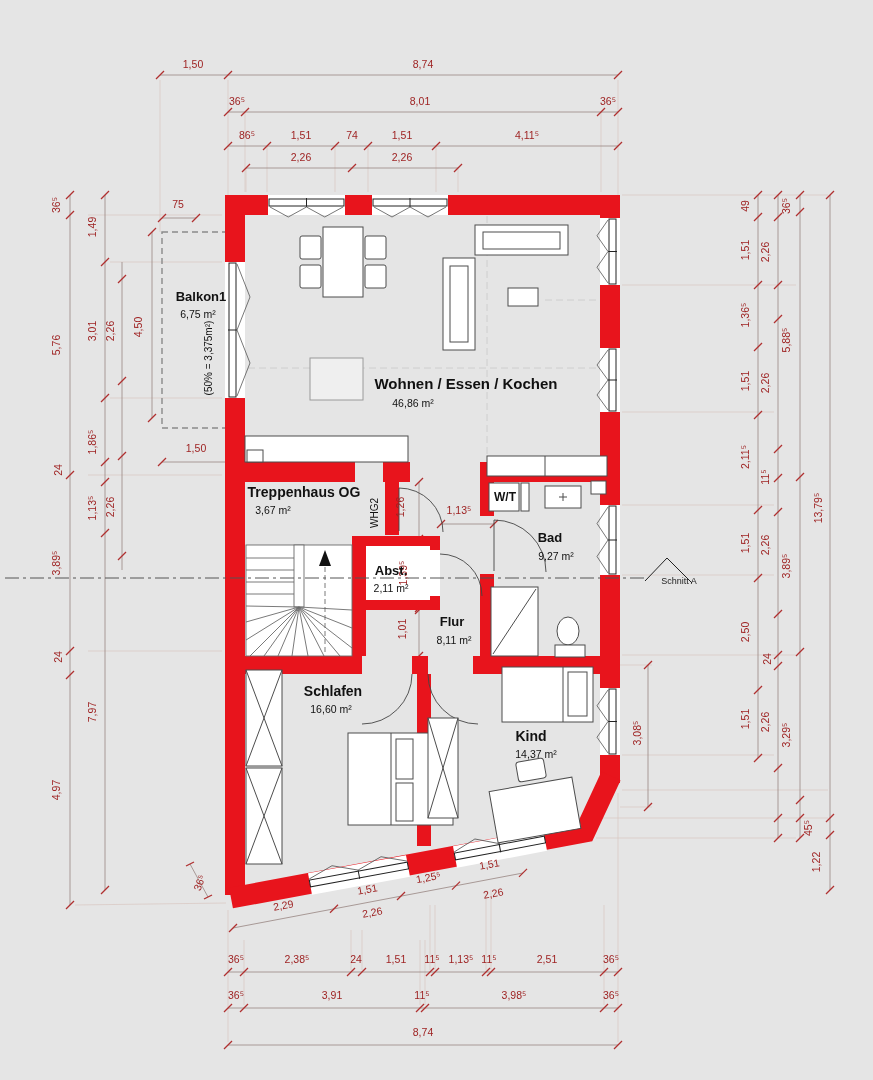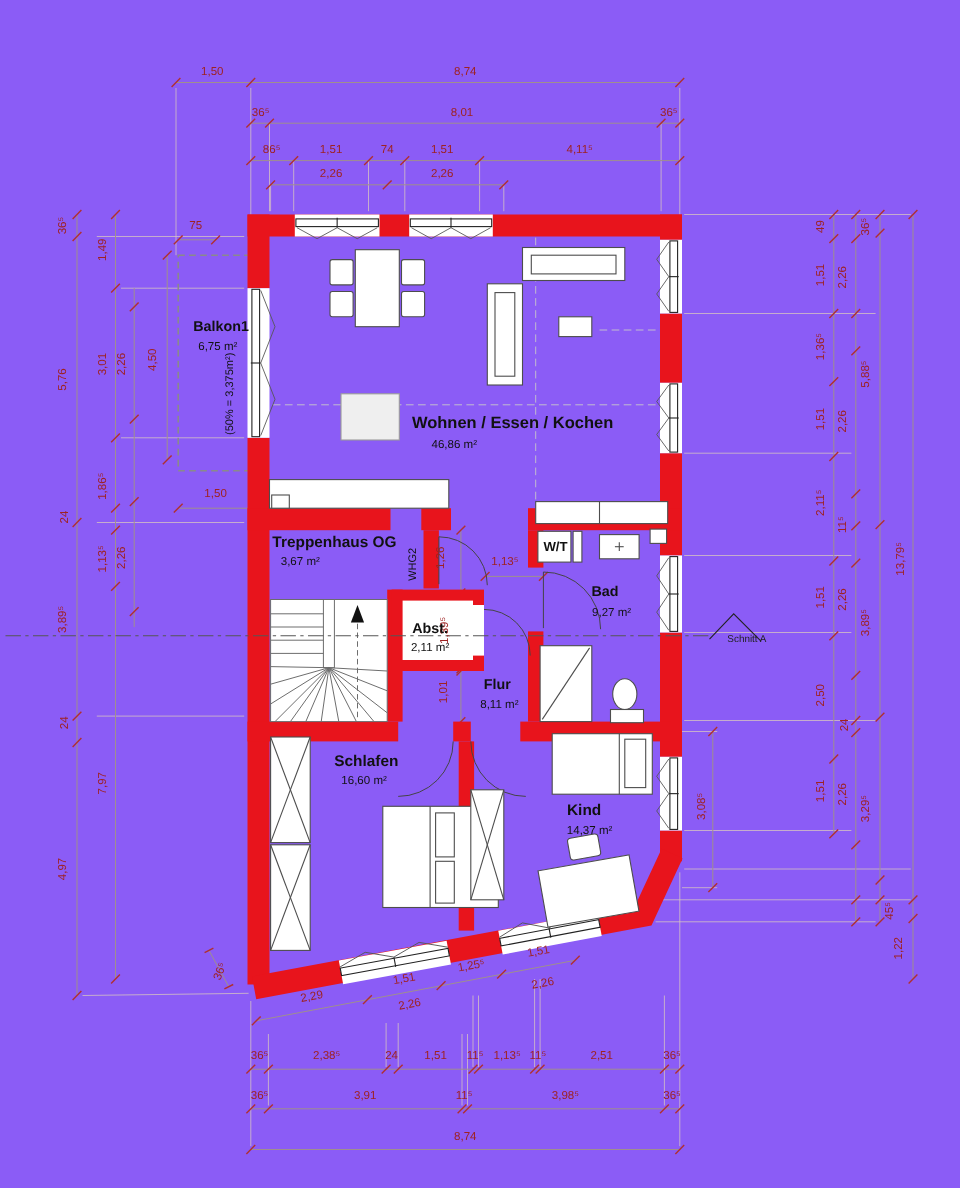--- a/index.html
+++ b/index.html
@@ -1,16 +1,16 @@
 <!DOCTYPE html>
 <html><head>
 <meta charset="utf-8">
 <style>
   html,body{margin:0;padding:0;background:#ffffff;}
-  #stage{position:relative;width:873px;height:1080px;background:#8b5cf6;overflow:hidden;
+  #stage{position:relative;width:873px;height:1080px;background:#e5e5e5;overflow:hidden;
          font-family:"Liberation Sans",sans-serif;}
   svg{position:absolute;left:0;top:0;}
   text{font-family:"Liberation Sans",sans-serif;}
   .dim{font-size:10.5px;fill:#9e2222;text-anchor:middle;}
   .rn15{font-size:15px;font-weight:bold;fill:#111;text-anchor:middle;}
   .rn14{font-size:14px;font-weight:bold;fill:#111;text-anchor:middle;}
   .rn13{font-size:13px;font-weight:bold;fill:#111;text-anchor:middle;}
   .rn12{font-size:12px;font-weight:bold;fill:#111;text-anchor:middle;}
   .ra{font-size:10.5px;fill:#111;text-anchor:middle;}
   .ra10{font-size:10px;fill:#111;text-anchor:middle;}

